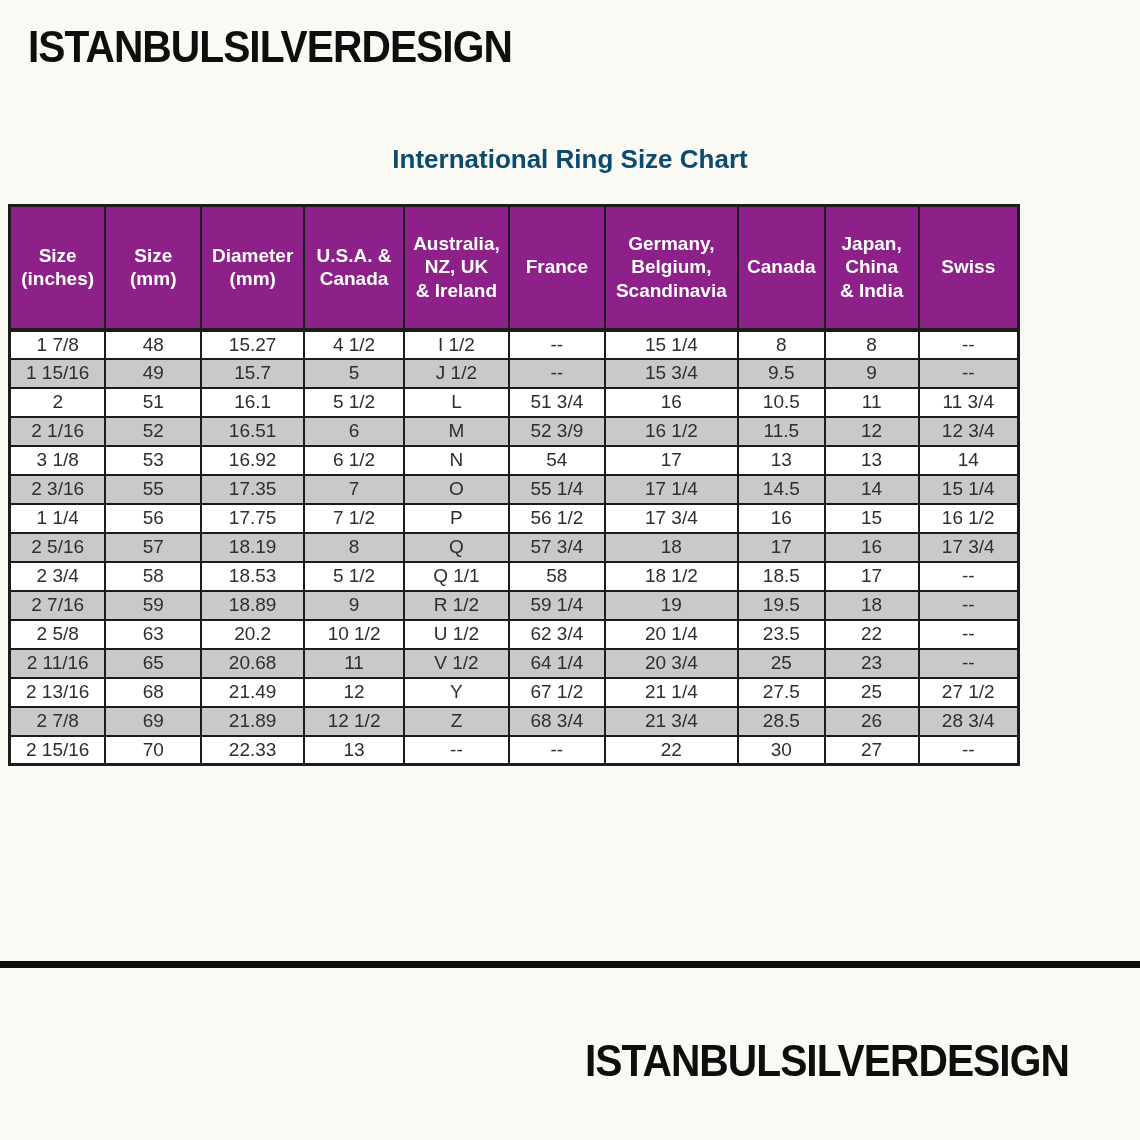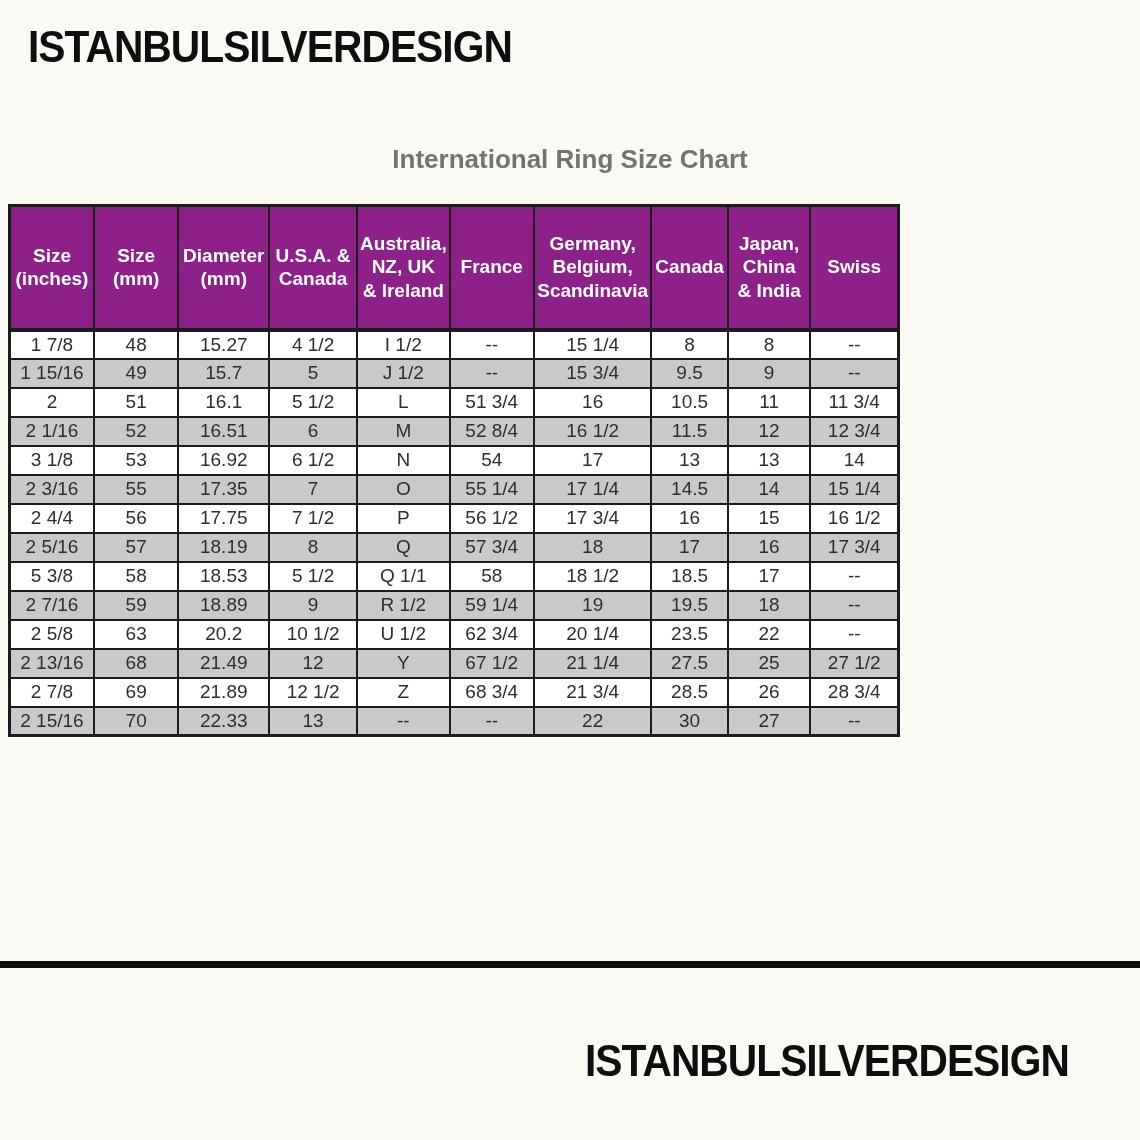--- a/index.html
+++ b/index.html
@@ -22,26 +22,26 @@
   }
   .brand-top { top: 22px; left: 28px; }
   .brand-bottom { top: 1036px; left: 585px; transform-origin: left top; }
   .chart-title {
     position: absolute;
     top: 144px; left: 0;
     width: 1140px;
     text-align: center;
     font-size: 26px;
     font-weight: bold;
-    color: #737373;
+    color: #0c4a6e;
   }
   table.ring-table {
     position: absolute;
     top: 204px; left: 8px;
-    width: 892px;
+    width: 1012px;
     border-collapse: collapse;
     table-layout: fixed;
     border: 3px solid var(--border, #1c1c1c);
   }
   .ring-table th {
     background: var(--header-bg, #8d2089);
     color: var(--header-text, #ffffff);
     font-size: 19px;
     font-weight: bold;
     text-align: center;
@@ -153,21 +153,21 @@
         <td>10.5</td>
         <td>11</td>
         <td>11 3/4</td>
       </tr>
       <tr>
         <td>2 1/16</td>
         <td>52</td>
         <td>16.51</td>
         <td>6</td>
         <td>M</td>
-        <td>52 8/4</td>
+        <td>52 3/9</td>
         <td>16 1/2</td>
         <td>11.5</td>
         <td>12</td>
         <td>12 3/4</td>
       </tr>
       <tr>
         <td>3 1/8</td>
         <td>53</td>
         <td>16.92</td>
         <td>6 1/2</td>
@@ -184,21 +184,21 @@
         <td>17.35</td>
         <td>7</td>
         <td>O</td>
         <td>55 1/4</td>
         <td>17 1/4</td>
         <td>14.5</td>
         <td>14</td>
         <td>15 1/4</td>
       </tr>
       <tr>
-        <td>2 4/4</td>
+        <td>1 1/4</td>
         <td>56</td>
         <td>17.75</td>
         <td>7 1/2</td>
         <td>P</td>
         <td>56 1/2</td>
         <td>17 3/4</td>
         <td>16</td>
         <td>15</td>
         <td>16 1/2</td>
       </tr>
@@ -208,21 +208,21 @@
         <td>18.19</td>
         <td>8</td>
         <td>Q</td>
         <td>57 3/4</td>
         <td>18</td>
         <td>17</td>
         <td>16</td>
         <td>17 3/4</td>
       </tr>
       <tr>
-        <td>5 3/8</td>
+        <td>2 3/4</td>
         <td>58</td>
         <td>18.53</td>
         <td>5 1/2</td>
         <td>Q 1/1</td>
         <td>58</td>
         <td>18 1/2</td>
         <td>18.5</td>
         <td>17</td>
         <td>--</td>
       </tr>
@@ -241,20 +241,32 @@
       <tr>
         <td>2 5/8</td>
         <td>63</td>
         <td>20.2</td>
         <td>10 1/2</td>
         <td>U 1/2</td>
         <td>62 3/4</td>
         <td>20 1/4</td>
         <td>23.5</td>
         <td>22</td>
+        <td>--</td>
+      </tr>
+      <tr>
+        <td>2 11/16</td>
+        <td>65</td>
+        <td>20.68</td>
+        <td>11</td>
+        <td>V 1/2</td>
+        <td>64 1/4</td>
+        <td>20 3/4</td>
+        <td>25</td>
+        <td>23</td>
         <td>--</td>
       </tr>
       <tr>
         <td>2 13/16</td>
         <td>68</td>
         <td>21.49</td>
         <td>12</td>
         <td>Y</td>
         <td>67 1/2</td>
         <td>21 1/4</td>

